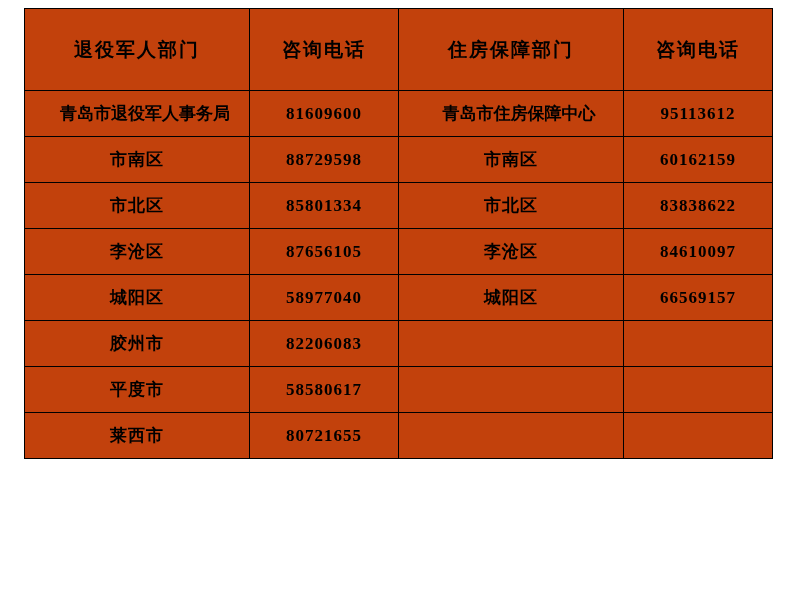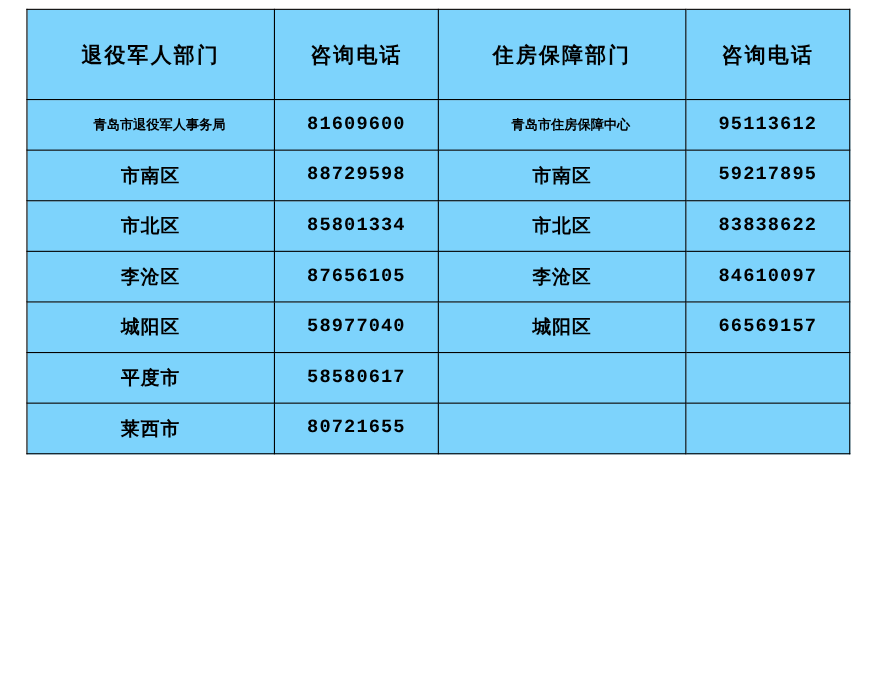--- a/index.html
+++ b/index.html
@@ -32,48 +32,48 @@
   table.contact-table th {
     border: 1px solid #000000;
     text-align: center;
     vertical-align: middle;
     font-weight: bold;
     font-size: 17px;
     letter-spacing: 1px;
     padding: 0;
     height: 46px;
     box-sizing: border-box;
-    background: #7dd3fc;
+    background: #c2410c;
   }
   table.contact-table thead th {
     height: 82px;
     font-size: 19px;
     letter-spacing: 2px;
   }
   col.c-dept { width: 225px; }
   col.c-tel  { width: 149px; }
   col.c-dept2{ width: 225px; }
   col.c-tel2 { width: 149px; }
 
   td.num {
-    font-family: Liberation Mono, monospace;
+    font-family: Liberation Serif, serif;
     letter-spacing: 0.5px;
     font-size: 18px;
   }
   
   td.blank-none {
     border: none;
     background: #ffffff;
   }
   .row-first td {
     height: 48px;
   }
   .row-first td.dept {
     letter-spacing: 0px;
-    font-size: 12px;
+    font-size: 17px;
     padding-left: 16px;
   }
 </style>
 </head>
 <body>
 
 <div class="page">
   <table class="contact-table">
     <colgroup>
       <col class="c-dept">
@@ -93,41 +93,47 @@
         <tr class="row-first">
           <td class="dept">青岛市退役军人事务局</td>
           <td class="num">81609600</td>
           <td class="dept">青岛市住房保障中心</td>
           <td class="num">95113612</td>
         </tr>
         <tr>
           <td class="dept">市南区</td>
           <td class="num">88729598</td>
           <td class="dept">市南区</td>
-          <td class="num">59217895</td>
+          <td class="num">60162159</td>
         </tr>
         <tr>
           <td class="dept">市北区</td>
           <td class="num">85801334</td>
           <td class="dept">市北区</td>
           <td class="num">83838622</td>
         </tr>
         <tr>
           <td class="dept">李沧区</td>
           <td class="num">87656105</td>
           <td class="dept">李沧区</td>
           <td class="num">84610097</td>
         </tr>
         <tr>
           <td class="dept">城阳区</td>
           <td class="num">58977040</td>
           <td class="dept">城阳区</td>
           <td class="num">66569157</td>
         </tr>
         <tr>
+          <td class="dept">胶州市</td>
+          <td class="num">82206083</td>
+          <td class="blank-none"></td>
+          <td class="blank-none"></td>
+        </tr>
+        <tr>
           <td class="dept">平度市</td>
           <td class="num">58580617</td>
           <td class="blank-none"></td>
           <td class="blank-none"></td>
         </tr>
         <tr>
           <td class="dept">莱西市</td>
           <td class="num">80721655</td>
           <td class="blank-none"></td>
           <td class="blank-none"></td>

